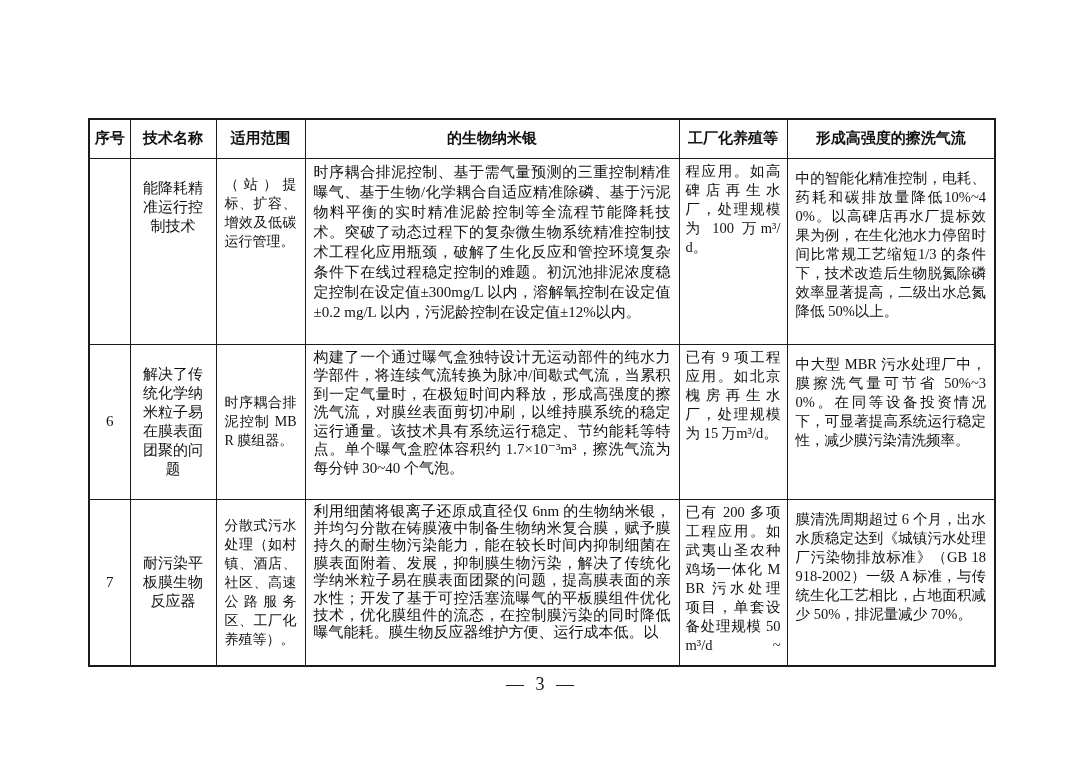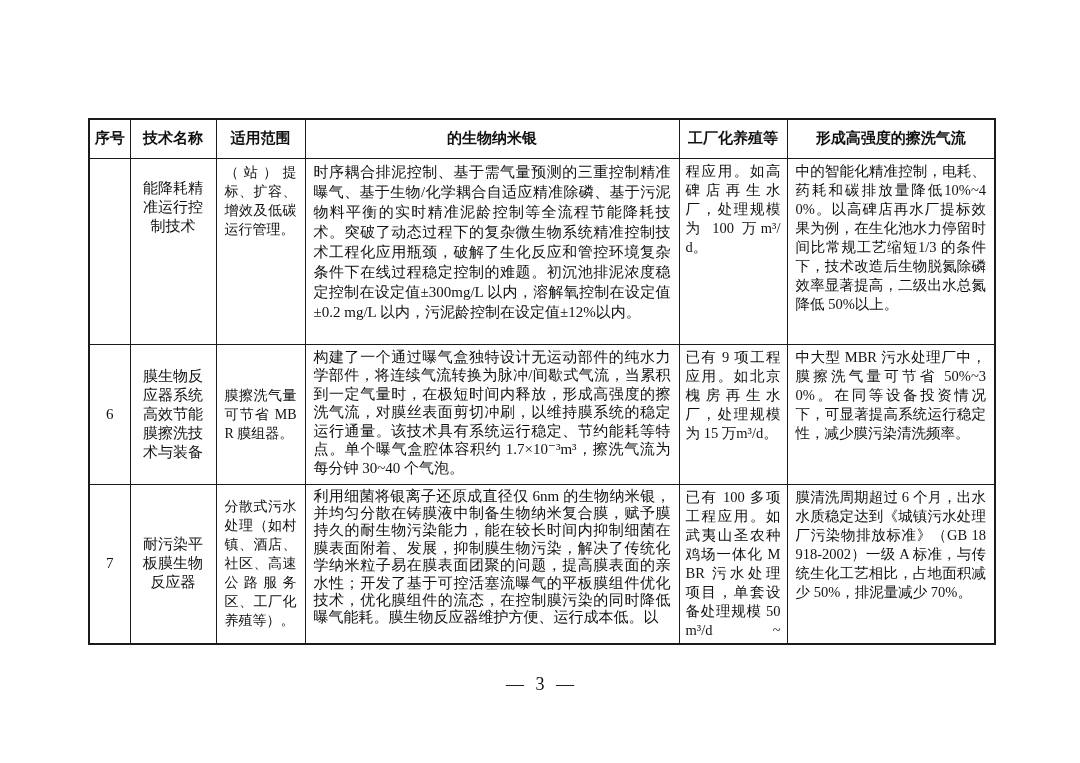--- a/index.html
+++ b/index.html
@@ -52,40 +52,40 @@
   }
   td.c-name {
     text-align: center;
     font-size: 15px;
     padding: 20px 11px;
   }
   td.c-scope {
     text-align: justify;
     text-justify: inter-character;
     font-size: 14px;
-    padding: 4px 8px;
+    padding: 16px 8px;
   }
   td.c-desc {
     text-align: justify;
     text-justify: inter-character;
     font-size: 15px;
     line-height: 20px;
     padding: 3px 8px;
   }
   td.c-app {
     text-align: justify;
     text-justify: inter-character;
     font-size: 14.5px;
     padding: 3px 6px;
   }
   td.c-effect {
     text-align: justify;
     text-justify: inter-character;
     font-size: 14.5px;
-    padding: 3px 8px;
+    padding: 10px 8px;
   }
   tr.r2 .c-desc { line-height: 18.5px; }
   tr.r3 .c-desc { line-height: 17.4px; }
   tr.r3 .c-app  { text-align-last: justify; }
   tr.r2 td.c-no, tr.r2 td.c-name, tr.r2 td.c-scope,
   tr.r3 td.c-no, tr.r3 td.c-name, tr.r3 td.c-scope {
     vertical-align: middle;
   }
   .page-num {
     position: absolute;
@@ -124,31 +124,31 @@
       <tr class="r1">
         <td class="c-no"></td>
         <td class="c-name">能降耗精准运行控制技术</td>
         <td class="c-scope">（站）提标、扩容、增效及低碳运行管理。</td>
         <td class="c-desc">时序耦合排泥控制、基于需气量预测的三重控制精准曝气、基于生物/化学耦合自适应精准除磷、基于污泥物料平衡的实时精准泥龄控制等全流程节能降耗技术。突破了动态过程下的复杂微生物系统精准控制技术工程化应用瓶颈，破解了生化反应和管控环境复杂条件下在线过程稳定控制的难题。初沉池排泥浓度稳定控制在设定值±300mg/L 以内，溶解氧控制在设定值±0.2 mg/L 以内，污泥龄控制在设定值±12%以内。</td>
         <td class="c-app">程应用。如高碑店再生水厂，处理规模为 100 万m³/d。</td>
         <td class="c-effect">中的智能化精准控制，电耗、药耗和碳排放量降低10%~40%。以高碑店再水厂提标效果为例，在生化池水力停留时间比常规工艺缩短1/3 的条件下，技术改造后生物脱氮除磷效率显著提高，二级出水总氮降低 50%以上。</td>
       </tr>
       <tr class="r2">
         <td class="c-no">6</td>
-        <td class="c-name">膜生物反应器系统高效节能膜擦洗技术与装备</td>
-        <td class="c-scope">膜擦洗气量可节省 MBR 膜组器。</td>
+        <td class="c-name">解决了传统化学纳米粒子易在膜表面团聚的问题</td>
+        <td class="c-scope">时序耦合排泥控制 MBR 膜组器。</td>
         <td class="c-desc">构建了一个通过曝气盒独特设计无运动部件的纯水力学部件，将连续气流转换为脉冲/间歇式气流，当累积到一定气量时，在极短时间内释放，形成高强度的擦洗气流，对膜丝表面剪切冲刷，以维持膜系统的稳定运行通量。该技术具有系统运行稳定、节约能耗等特点。单个曝气盒腔体容积约 1.7×10⁻³m³，擦洗气流为每分钟 30~40 个气泡。</td>
         <td class="c-app">已有 9 项工程应用。如北京槐房再生水厂，处理规模为 15 万m³/d。</td>
         <td class="c-effect">中大型 MBR 污水处理厂中，膜擦洗气量可节省 50%~30%。在同等设备投资情况下，可显著提高系统运行稳定性，减少膜污染清洗频率。</td>
       </tr>
       <tr class="r3">
         <td class="c-no">7</td>
         <td class="c-name">耐污染平板膜生物反应器</td>
         <td class="c-scope">分散式污水处理（如村镇、酒店、社区、高速公路服务区、工厂化养殖等）。</td>
         <td class="c-desc">利用细菌将银离子还原成直径仅 6nm 的生物纳米银，并均匀分散在铸膜液中制备生物纳米复合膜，赋予膜持久的耐生物污染能力，能在较长时间内抑制细菌在膜表面附着、发展，抑制膜生物污染，解决了传统化学纳米粒子易在膜表面团聚的问题，提高膜表面的亲水性；开发了基于可控活塞流曝气的平板膜组件优化技术，优化膜组件的流态，在控制膜污染的同时降低曝气能耗。膜生物反应器维护方便、运行成本低。以</td>
-        <td class="c-app">已有 100 多项工程应用。如武夷山圣农种鸡场一体化 MBR 污水处理项目，单套设备处理规模 50m³/d ~</td>
+        <td class="c-app">已有 200 多项工程应用。如武夷山圣农种鸡场一体化 MBR 污水处理项目，单套设备处理规模 50m³/d ~</td>
         <td class="c-effect">膜清洗周期超过 6 个月，出水水质稳定达到《城镇污水处理厂污染物排放标准》（GB 18918-2002）一级 A 标准，与传统生化工艺相比，占地面积减少 50%，排泥量减少 70%。</td>
       </tr>
     </tbody>
   </table>
 </div>
 
 <div class="page-num">— 3 —</div>
 
 </body></html>

